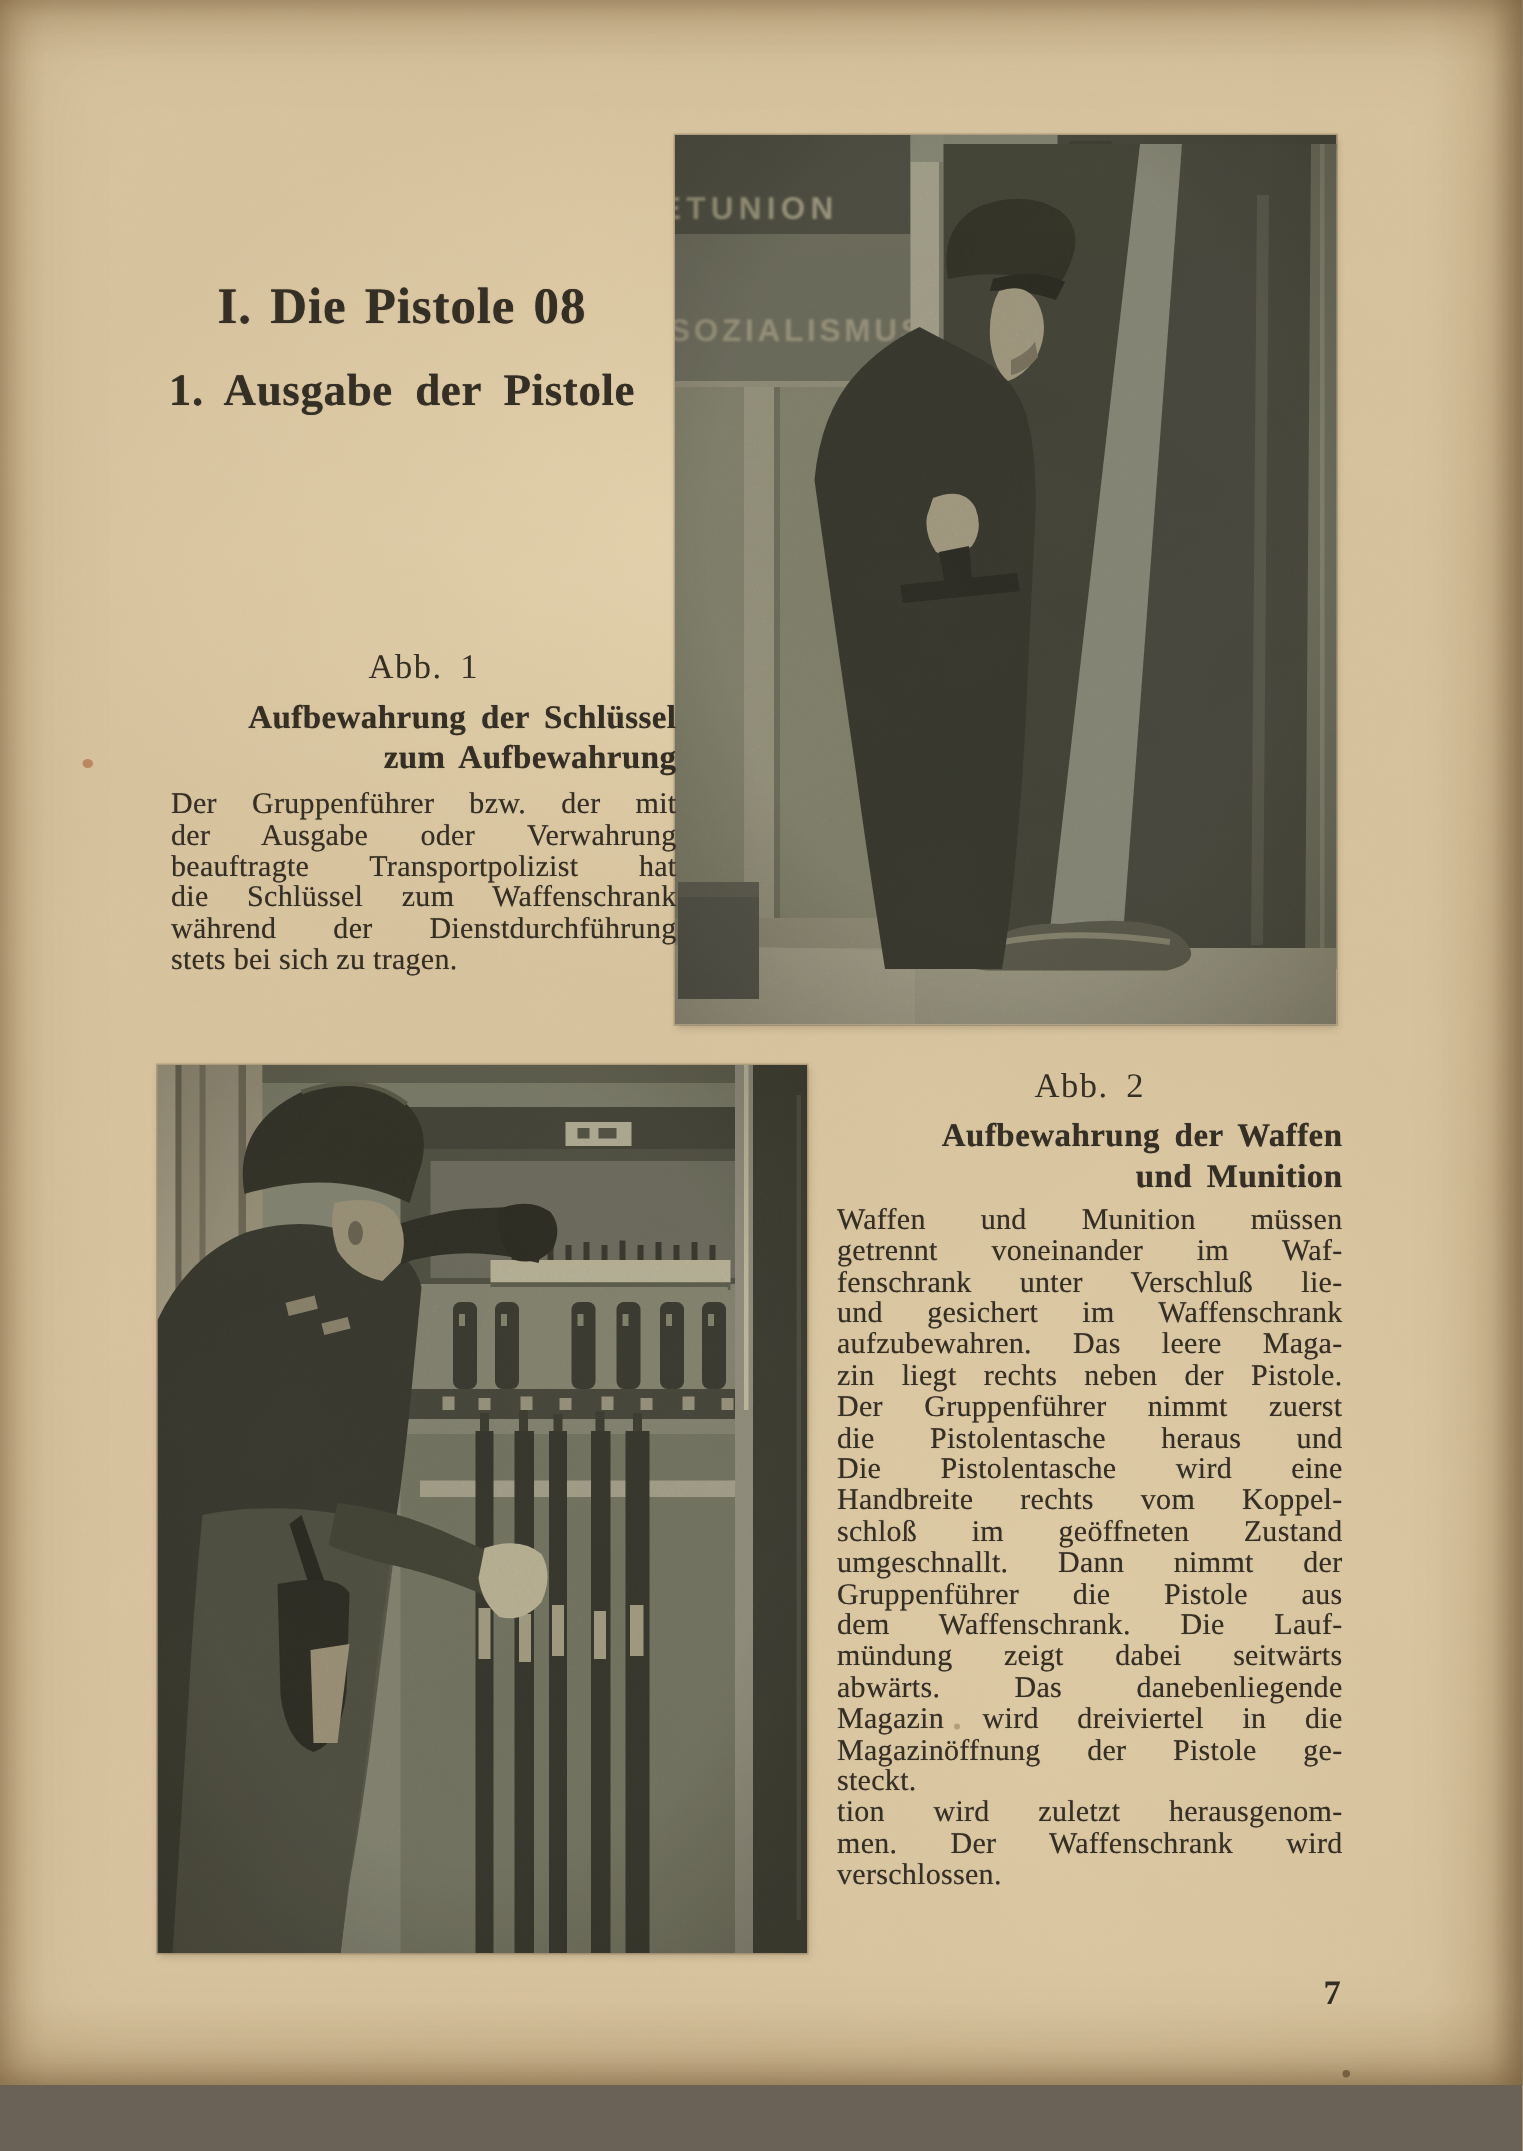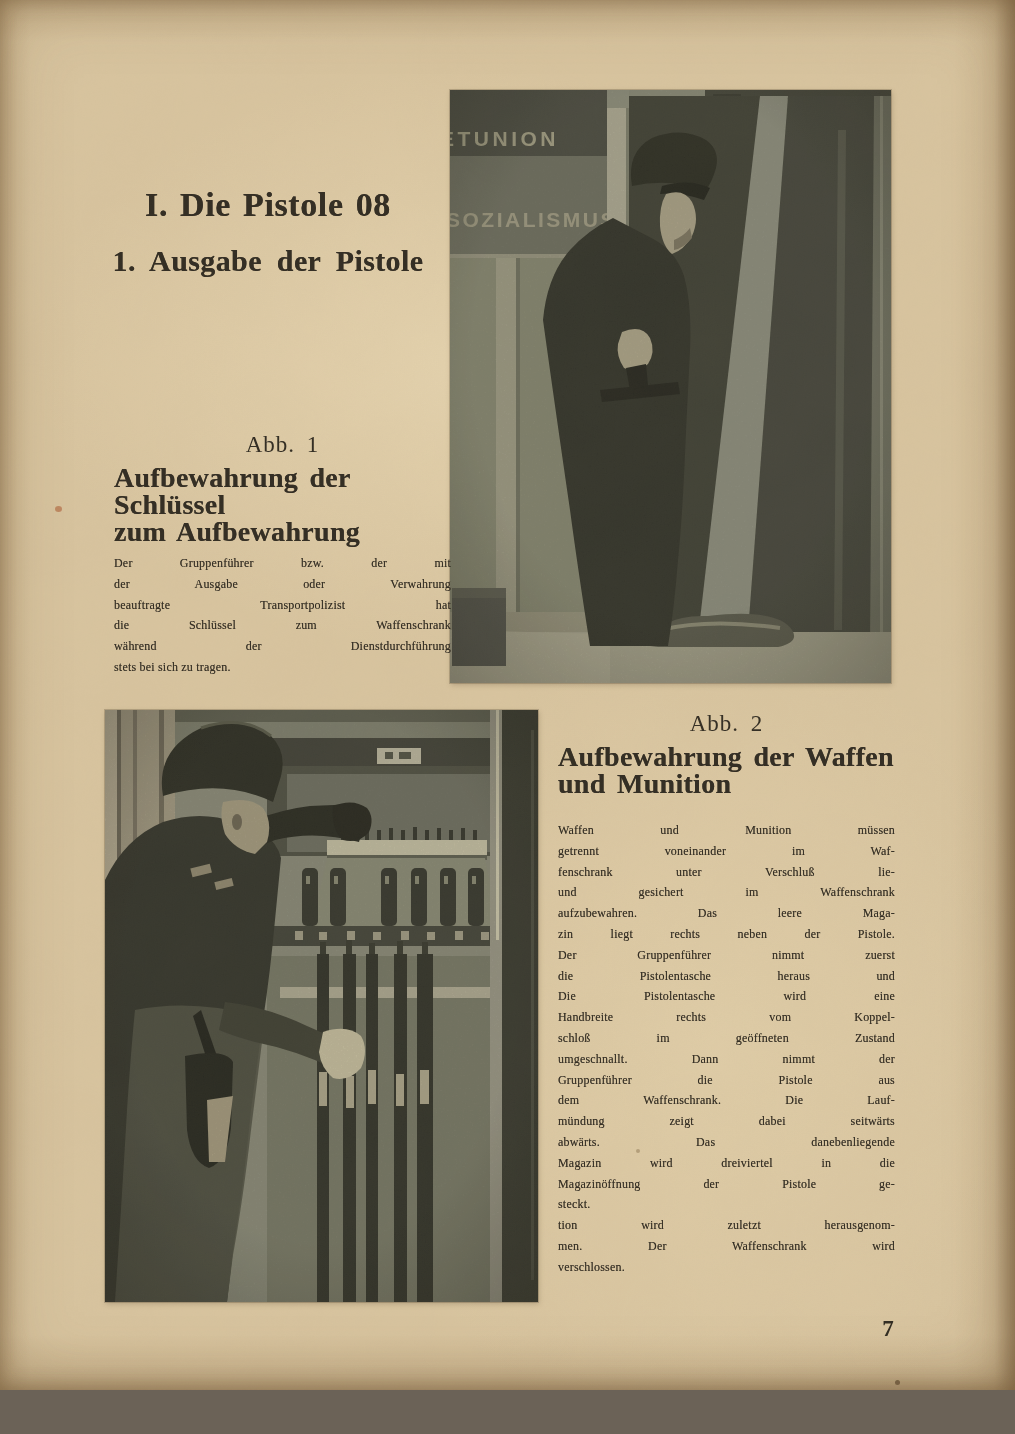--- a/index.html
+++ b/index.html
@@ -23,25 +23,25 @@
   }
   .titles{position:absolute;left:98px;top:186px;width:340px;text-align:center;}
   .titles h1{margin:0;font-size:34px;font-weight:700;letter-spacing:.6px;word-spacing:3px;
     text-shadow:0 0 .6px rgba(40,33,24,.8);}
   .titles h2{margin:20px 0 0 0;font-size:30px;font-weight:700;letter-spacing:.4px;word-spacing:7px;
     text-shadow:0 0 .5px rgba(40,33,24,.7);}
   .block{position:absolute;width:337px;}
   .block1{left:114px;top:396px;margin-top:36px;}
   .block2{left:558px;top:711px;}
   .abb{ text-align:center;font-size:23px;letter-spacing:1px;word-spacing:5px;}
-  .bh{ text-align:left;font-weight:700;font-size:28px;line-height:27px;margin-top:6px;
+  .bh{ text-align:right;font-weight:700;font-size:22px;line-height:27px;margin-top:6px;
     letter-spacing:.3px;word-spacing:4px;text-shadow:0 0 .5px rgba(40,33,24,.7);}
-  .body{margin-top:8px;font-size:12px;line-height:20.8px;letter-spacing:.2px;
+  .body{margin-top:8px;font-size:20px;line-height:20.8px;letter-spacing:.2px;
     text-shadow:0 0 .5px rgba(47,40,30,.55);}
-  .block2 .body{margin-top:23px;}
+  .block2 .body{margin-top:6px;}
   .jl{text-align:justify;text-align-last:justify;}
   .ll{text-align:left;}
   .photo{position:absolute;margin:0;padding:0;line-height:0;
     box-shadow:0 0 0 1px rgba(70,60,40,.25), 1px 2px 5px rgba(80,65,40,.25);}
   .photo1{left:450px;top:90px;width:441px;height:593px;}
   .photo2{left:105px;top:710px;width:433px;height:592px;}
   .pagenum{position:absolute;left:868px;top:1316px;width:40px;text-align:center;
     font-size:23px;font-weight:700;}
   .speck{position:absolute;border-radius:50%;pointer-events:none;}
   .speck1{left:55px;top:506px;width:7px;height:6px;background:rgba(170,85,45,.55);}

